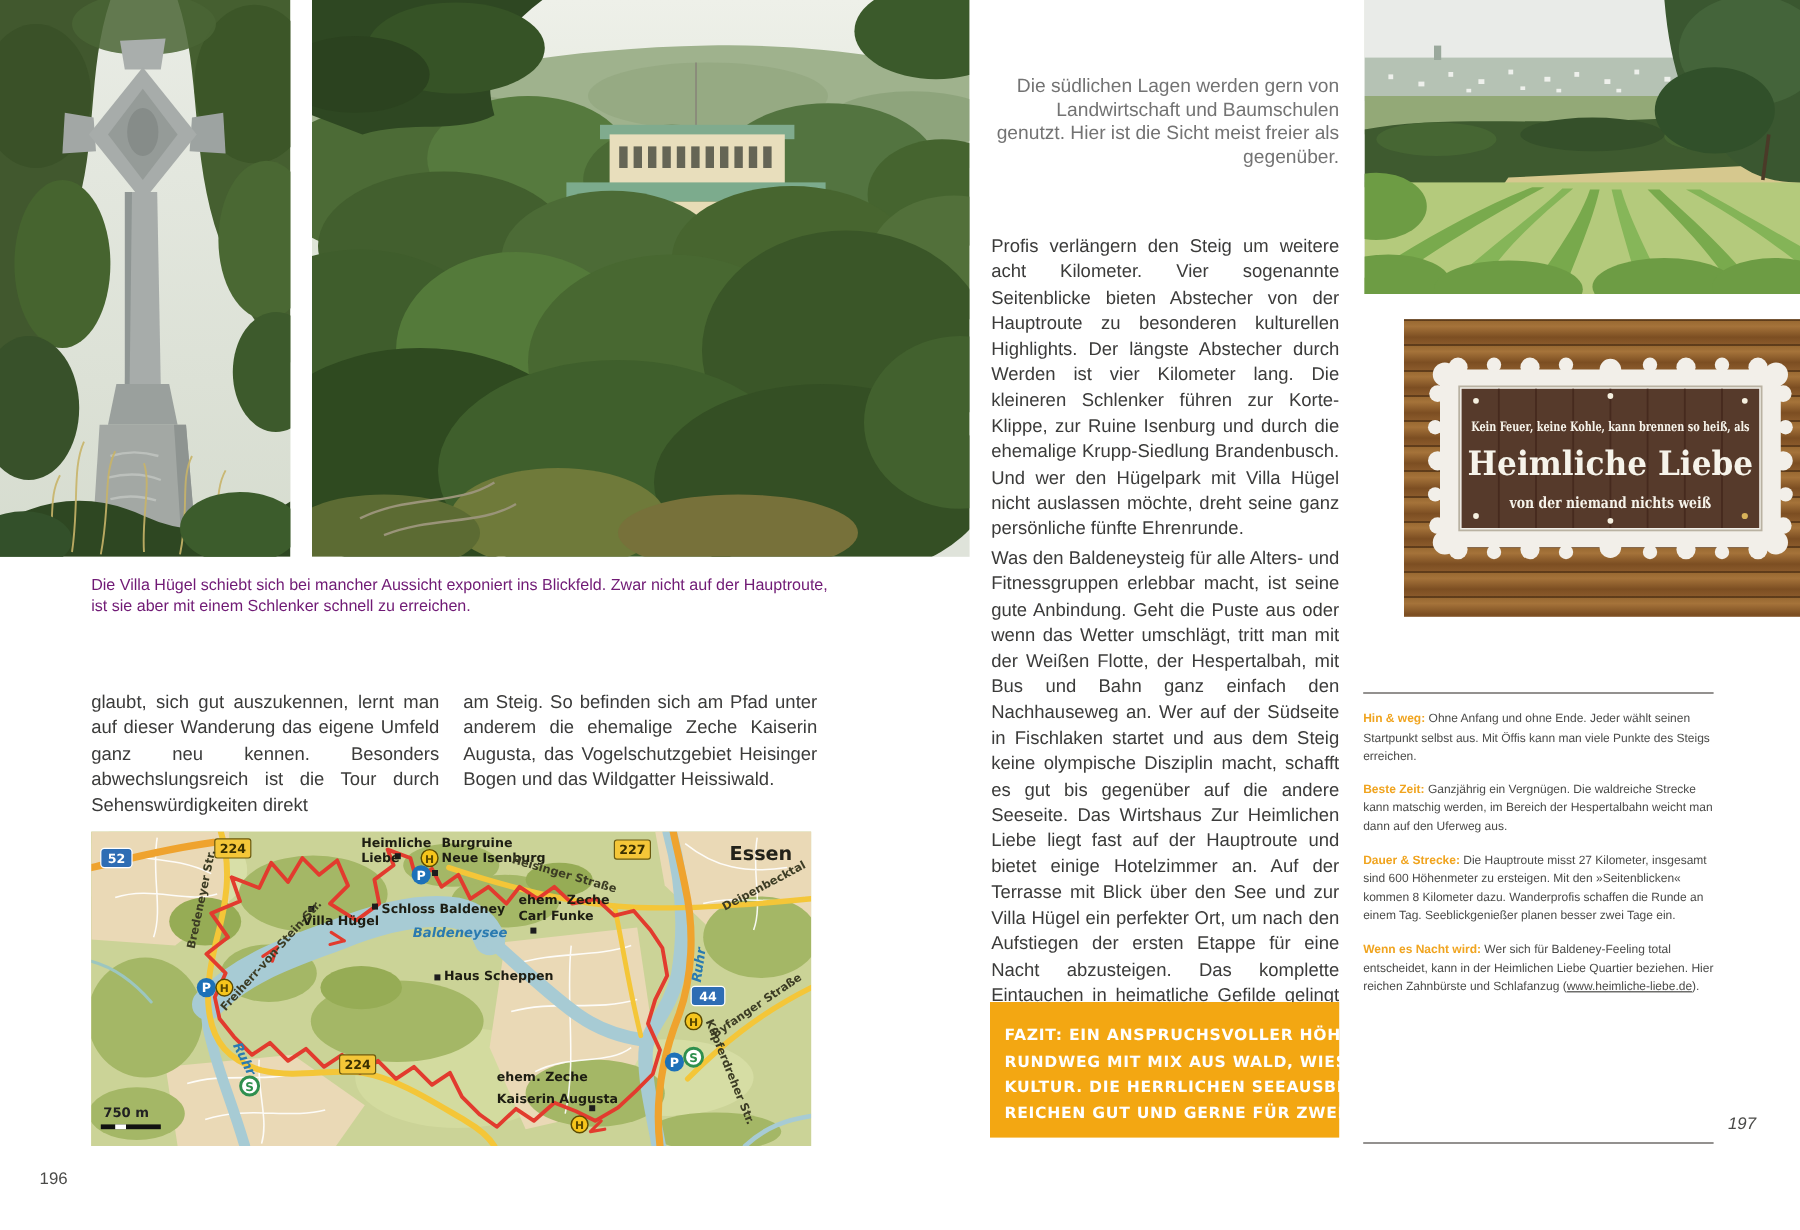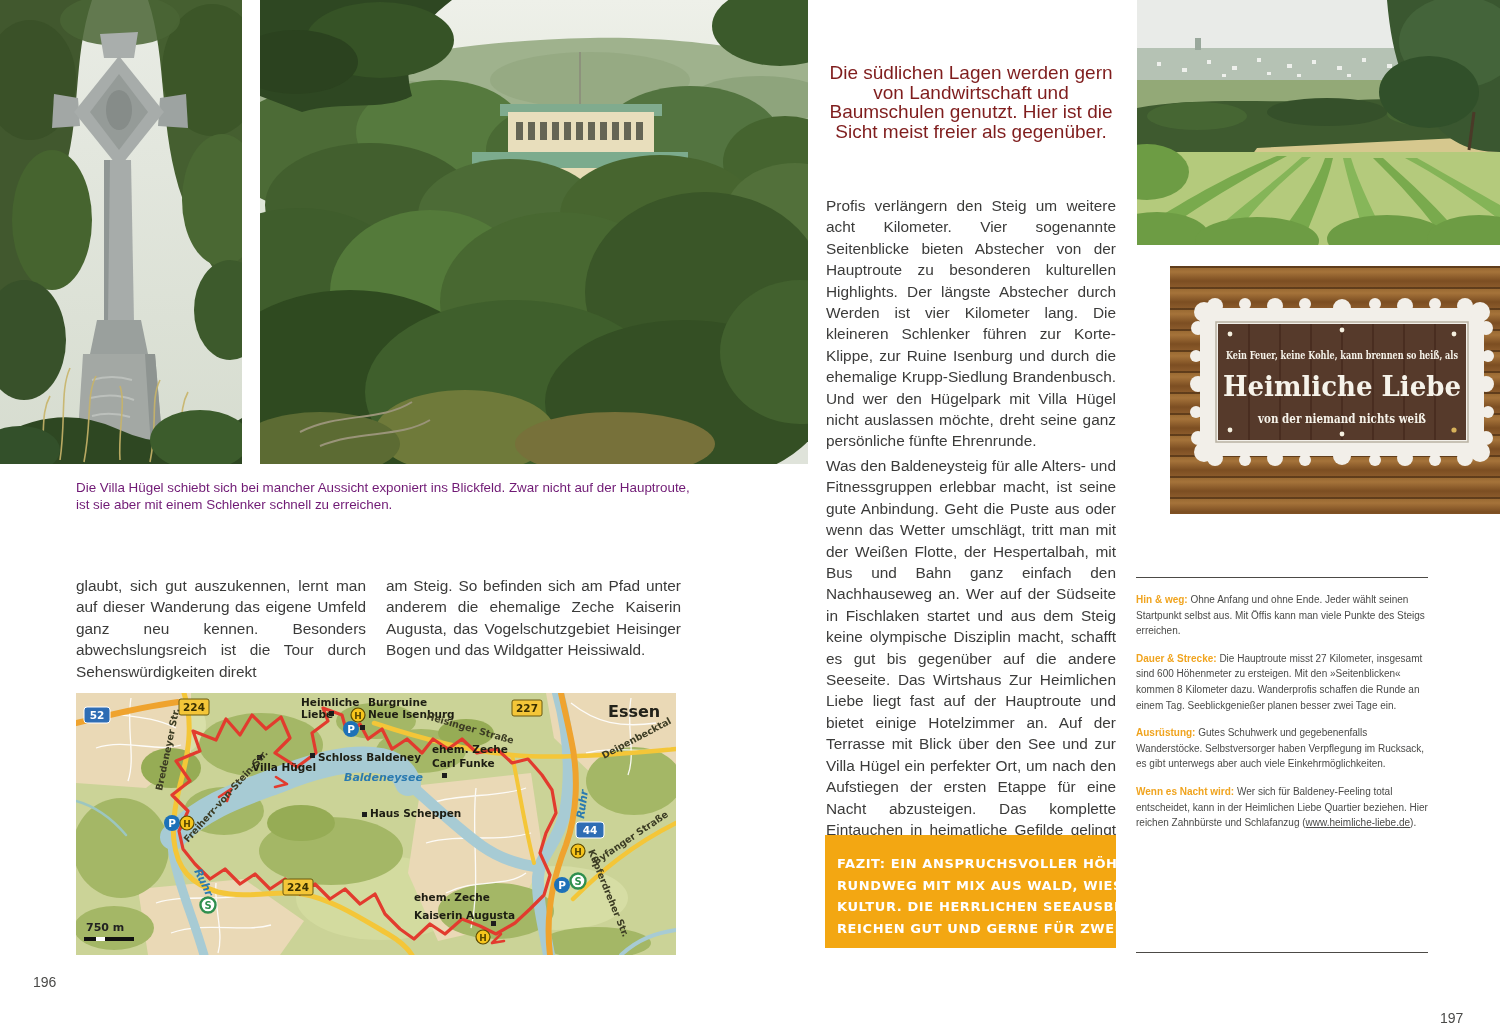--- a/index.html
+++ b/index.html
@@ -4,21 +4,21 @@
 <style>
   html,body{margin:0;padding:0;background:#ffffff;}
   .spread{position:relative;width:1500px;height:1025px;background:#ffffff;overflow:hidden;
           font-family:"Liberation Sans",sans-serif;color:#3c3c3b;}
   .abs{position:absolute;}
   .photo{position:absolute;overflow:hidden;background:#dfe3da;}
   .photo svg{display:block;}
 
   
   .caption{font-size:13.4px;line-height:17px;color:#701a75;}
-  .caption-right{font-size:19px;line-height:19.5px;color:#7f1d1d;text-align:center;}
+  .caption-right{font-size:16px;line-height:19.5px;color:#737373;text-align:right;}
 
   
   .bodytext{font-size:15.4px;line-height:21.4px;text-align:justify;color:#3b3b3a;}
 
   
   .fazit{background:#f3a712;color:#ffffff;padding:18px 12px 0 12px;box-sizing:border-box;}
   .fazit div{font-family:"DejaVu Sans",sans-serif;font-weight:700;font-size:13px;
              letter-spacing:0.6px;line-height:21.7px;white-space:nowrap;}
 
   
@@ -454,22 +454,22 @@
       <text class="blackletter" x="172" y="93" font-size="11" text-anchor="middle" textLength="232" lengthAdjust="spacingAndGlyphs">Kein Feuer, keine Kohle, kann brennen so heiß, als</text>
       <text class="blackletter" x="172" y="130" font-size="28" text-anchor="middle" textLength="238" lengthAdjust="spacingAndGlyphs">Heimliche Liebe</text>
       <text class="blackletter" x="172" y="157" font-size="13" text-anchor="middle" textLength="168" lengthAdjust="spacingAndGlyphs">von der niemand nichts weiß</text>
     </svg>
   </div>
 
   <div class="rule" style="left:1136px;top:577px;width:292px;"></div>
 
   <div class="abs sidebar" style="left:1136px;top:592px;width:292px;">
     <p><span class="lbl">Hin &amp; weg:</span> <span>Ohne Anfang und ohne Ende. Jeder wählt seinen Startpunkt selbst aus. Mit Öffis kann man viele Punkte des Steigs erreichen.</span></p>
+    <p><span class="lbl">Beste Zeit:</span> <span>Ganzjährig ein Vergnügen. Die waldreiche Strecke kann matschig werden, im Bereich der Hespertalbahn weicht man dann auf den Uferweg aus.</span></p>
     <p><span class="lbl">Dauer &amp; Strecke:</span> <span>Die Hauptroute misst 27 Kilometer, insgesamt sind 600 Höhenmeter zu ersteigen. Mit den »Seitenblicken« kommen 8 Kilometer dazu. Wanderprofis schaffen die Runde an einem Tag. Seeblickgenießer planen besser zwei Tage ein.</span></p>
-    <p><span class="lbl">Ausrüstung:</span> <span>Gutes Schuhwerk und gegebenenfalls Wanderstöcke. Selbstversorger haben Verpflegung im Rucksack, es gibt unterwegs aber auch viele Einkehrmöglichkeiten.</span></p>
     <p><span class="lbl">Wenn es Nacht wird:</span> <span>Wer sich für Baldeney-Feeling total entscheidet, kann in der Heimlichen Liebe Quartier beziehen. Hier reichen Zahnbürste und Schlafanzug (</span><span class="weblink">www.heimliche-liebe.de</span><span>).</span></p>
   </div>
 
   <div class="rule" style="left:1136px;top:952px;width:292px;"></div>
 
-  <div class="pagenum" style="left:1440px;top:1010px;">197</div>
+  <div class="pagenum" style="left:1440px;top:928px;font-style:italic;">197</div>
 
 </div>
 
 </body></html>

